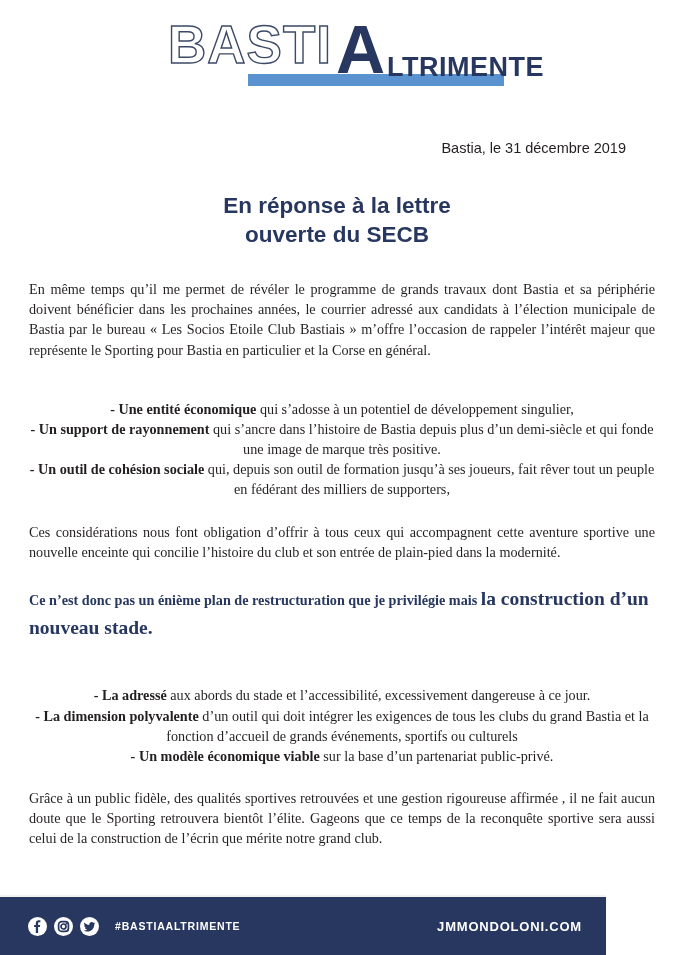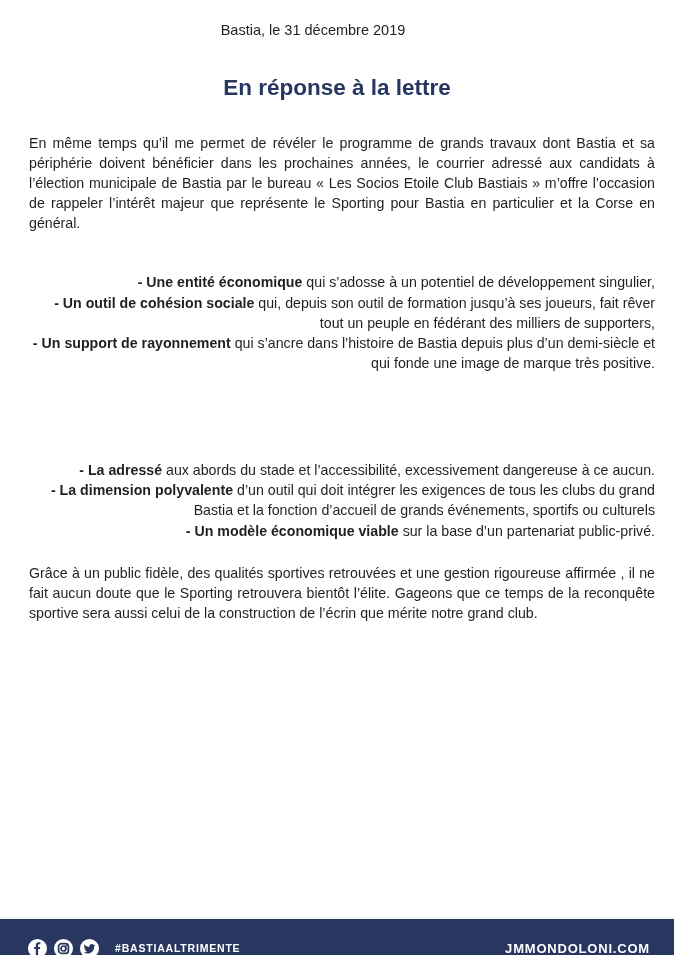--- a/index.html
+++ b/index.html
@@ -72,21 +72,21 @@
     font-size: 27px;
     font-weight: 700;
     letter-spacing: 0.5px;
     line-height: 1;
     color: #27375f;
     font-family: "Liberation Sans", sans-serif;
   }
 
   
   .date-line {
-    text-align: center;
+    text-align: right;
     padding-right: 48px;
     font-size: 14.5px;
     color: #231f20;
     margin-top: 22px;
   }
 
   
   .doc-title {
     text-align: center;
     color: #27375f;
@@ -94,20 +94,21 @@
     font-size: 22.5px;
     line-height: 1.27;
     margin-top: 36px;
     padding: 0 64px;
   }
 
   
   .content {
     padding: 0 19px 0 29px;
     margin-top: 30px;
+    font-family: Liberation Serif, serif;
   }
   p.para {
     margin: 0 0 0 0;
     font-size: 14.2px;
     line-height: 1.42;
     text-align: justify;
     color: #231f20;
   }
   .gap-sm { height: 17px; }
   .gap-md { height: 22px; }
@@ -131,30 +132,30 @@
     line-height: 1.5;
     color: #27375f;
     font-weight: 700;
     text-align: left;
     margin: 0;
   }
   p.list-line {
     margin: 0;
     font-size: 14.2px;
     line-height: 1.42;
-    text-align: right;
+    text-align: center;
     color: #231f20;
   }
 
   
   .footer {
     position: absolute;
     left: 0;
     bottom: 0;
-    width: 674px;
+    width: 606px;
     height: 60px;
     background: #27375f;
     border-top: 2px solid #f2f2f2;
     display: flex;
     align-items: center;
     justify-content: space-between;
     box-sizing: border-box;
     padding: 0 24px 0 28px;
     gap: 27px;
   }
@@ -187,59 +188,72 @@
     font-size: 13px;
     font-weight: 700;
     letter-spacing: 0.8px;
   }
 </style>
 </head>
 <body>
 
 <div class="page">
 
+  <div class="logo-area">
+    <div class="logo-wrap">
+      <div class="logo-bar"></div>
+      <div class="logo-basti">BASTI</div>
+      <div class="logo-a">A</div>
+      <div class="logo-ltrimente">LTRIMENTE</div>
+    </div>
+  </div>
 
   <div class="date-line">Bastia, le 31 décembre 2019</div>
 
   <div class="doc-title">
     <div>En réponse à la lettre</div>
+    <div>ouverte du SECB</div>
   </div>
 
   <div class="content">
 
     <p class="para">En même temps qu’il me permet de révéler le programme de grands travaux dont Bastia et sa périphérie doivent bénéficier dans les prochaines années, le courrier adressé aux candidats à l’élection municipale de  Bastia par le bureau « Les Socios Etoile Club Bastiais » m’offre l’occasion de rappeler l’intérêt majeur que représente le Sporting pour Bastia en particulier et la Corse en général.</p>
 
     <div class="gap-md"></div>
 
 
     <div class="gap-sm"></div>
 
     <p class="list-line">
       <span class="lead-bold">- Une entité économique</span><span> qui s’adosse à un potentiel de développement singulier,</span>
     </p>
     <p class="list-line">
+      <span class="lead-bold">- Un support de rayonnement</span><span> qui s’ancre dans  l’histoire de Bastia depuis plus d’un demi-siècle et qui fonde une image de marque très positive.</span>
+    </p>
+    <p class="list-line">
       <span class="lead-bold">- Un outil de cohésion sociale</span><span> qui, depuis son outil de formation jusqu’à ses joueurs, fait rêver tout un peuple en fédérant  des milliers de supporters,</span>
     </p>
-    <p class="list-line">
-      <span class="lead-bold">- Un support de rayonnement</span><span> qui s’ancre dans  l’histoire de Bastia depuis plus d’un demi-siècle et qui fonde une image de marque très positive.</span>
-    </p>
-
-    <div class="gap-md"></div>
-
-
-    <div class="gap-md"></div>
-
+
+    <div class="gap-md"></div>
+
+    <p class="para">Ces considérations nous font obligation d’offrir à tous ceux qui accompagnent cette aventure sportive une nouvelle enceinte qui concilie l’histoire du club et son entrée de plain-pied dans la modernité.</p>
+
+    <div class="gap-md"></div>
+
+    <p class="emph-para">
+      <span>Ce n’est donc pas un énième plan de restructuration que je privilégie mais </span><span class="big-navy">la construction d’un nouveau stade.</span>
+    </p>
 
     <div class="gap-lg"></div>
 
 
     <div class="gap-sm"></div>
 
     <p class="list-line">
-      <span class="lead-bold">- La adressé</span><span> aux abords du stade et l’accessibilité, excessivement dangereuse à ce aucun.</span>
+      <span class="lead-bold">- La adressé</span><span> aux abords du stade et l’accessibilité, excessivement dangereuse à ce jour.</span>
     </p>
     <p class="list-line">
       <span class="lead-bold">- La dimension polyvalente</span><span> d’un outil qui doit intégrer les exigences de tous les clubs du grand Bastia et  la fonction d’accueil de grands événements, sportifs ou culturels</span>
     </p>
     <p class="list-line">
       <span class="lead-bold">- Un modèle économique viable</span><span> sur la base d’un partenariat public-privé.</span>
     </p>
 
     <div class="gap-md"></div>
 

